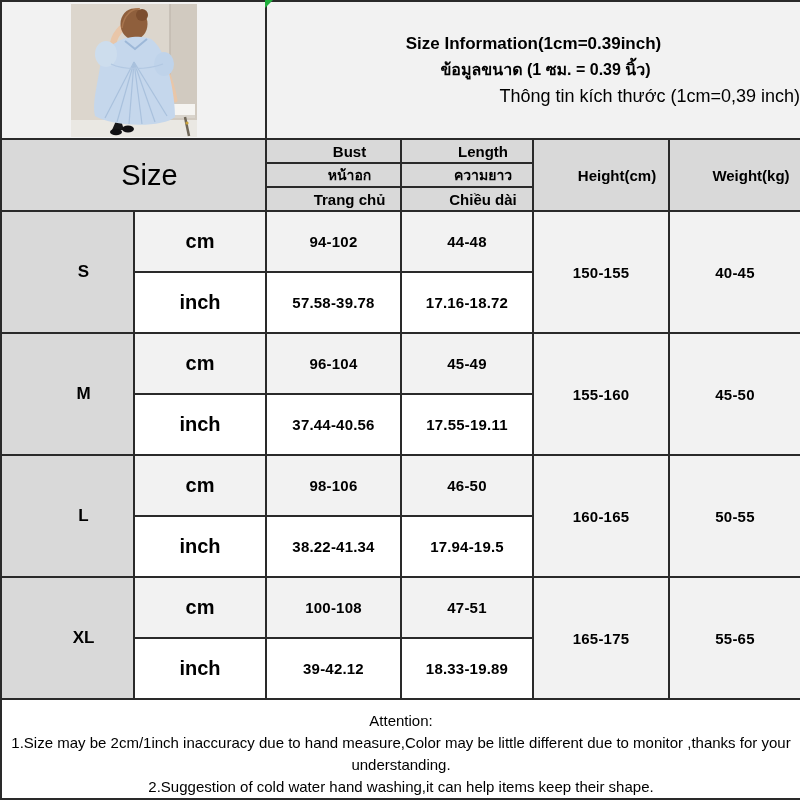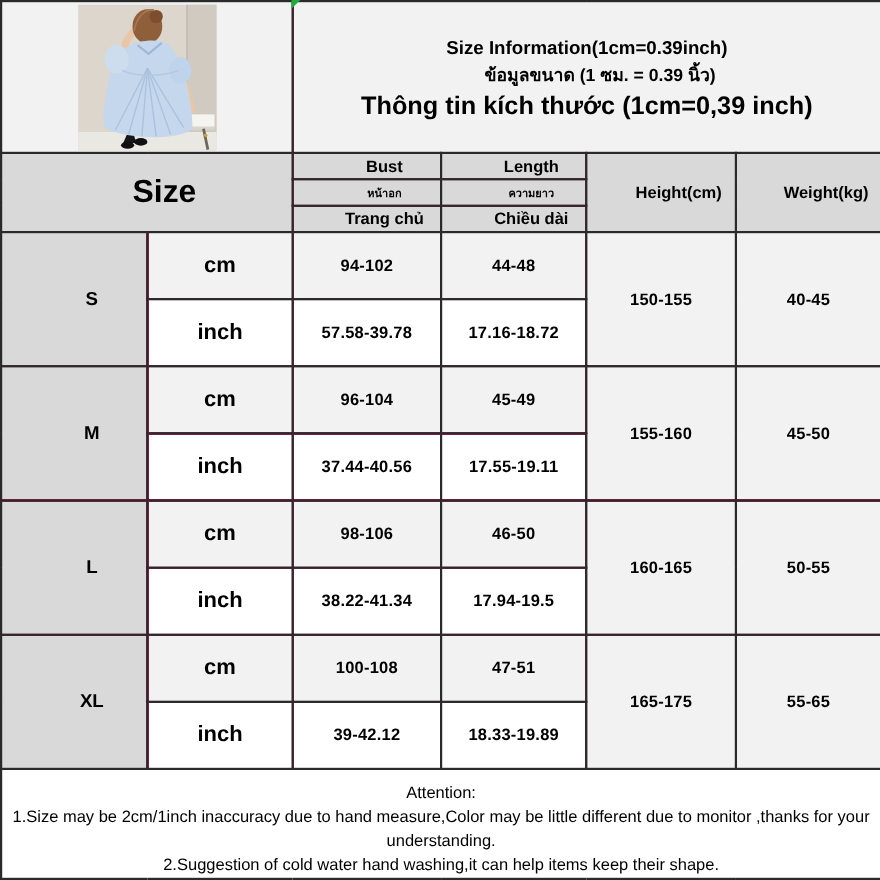--- a/index.html
+++ b/index.html
@@ -6,21 +6,21 @@
   html, body { margin: 0; padding: 0; }
   body {
     width: 800px; height: 800px;
     font-family: "Liberation Sans", "DejaVu Sans", sans-serif;
     background: #ffffff;
     color: #000;
   }
   .sheet {
     position: relative;
     width: 800px; height: 779px;
-    background: #be185d;
+    background: #fef9c3;
   }
   table.size-table {
     width: 800px; height: 800px;
     table-layout: fixed;
     border-collapse: collapse;
   }
   td {
     border: 2px solid #2a2a2a;
     text-align: center;
     vertical-align: middle;
@@ -30,25 +30,25 @@
   }
   .bg-gray  { background: #d9d9d9; padding-left: 32px; }
   .bg-light { background: #f2f2f2; }
   .bg-white { background: #ffffff; }
 
   .photo-cell { background: #f2f2f2; }
 
   .title-cell { background: #f2f2f2; }
   .title-line-en { font-size: 17px; font-weight: bold; line-height: 26px; }
   .title-line-th { font-size: 16px; font-weight: bold; line-height: 26px; padding-left: 24px; }
-  .title-line-vi { font-size: 23px; font-weight: bold; line-height: 26px; }
-
-  .size-head   { font-size: 29px; font-weight: bold; }
+  .title-line-vi { font-size: 18px; font-weight: normal; line-height: 26px; text-align: right; }
+
+  .size-head   { font-size: 29px; font-weight: normal; }
   .col-head    { font-size: 15px; font-weight: bold; }
-  .col-head-th { font-size: 10px; font-weight: bold; }
+  .col-head-th { font-size: 14px; font-weight: bold; }
   .col-head-vi { font-size: 15px; font-weight: bold; }
 
   .size-letter { font-size: 17px; font-weight: bold; }
   .unit-label  { font-size: 20px; font-weight: bold; }
   .val         { font-size: 15px; font-weight: bold; letter-spacing: 0.2px; }
 
   .attention-cell {
     background: #ffffff;
     vertical-align: top;
     font-weight: normal;

